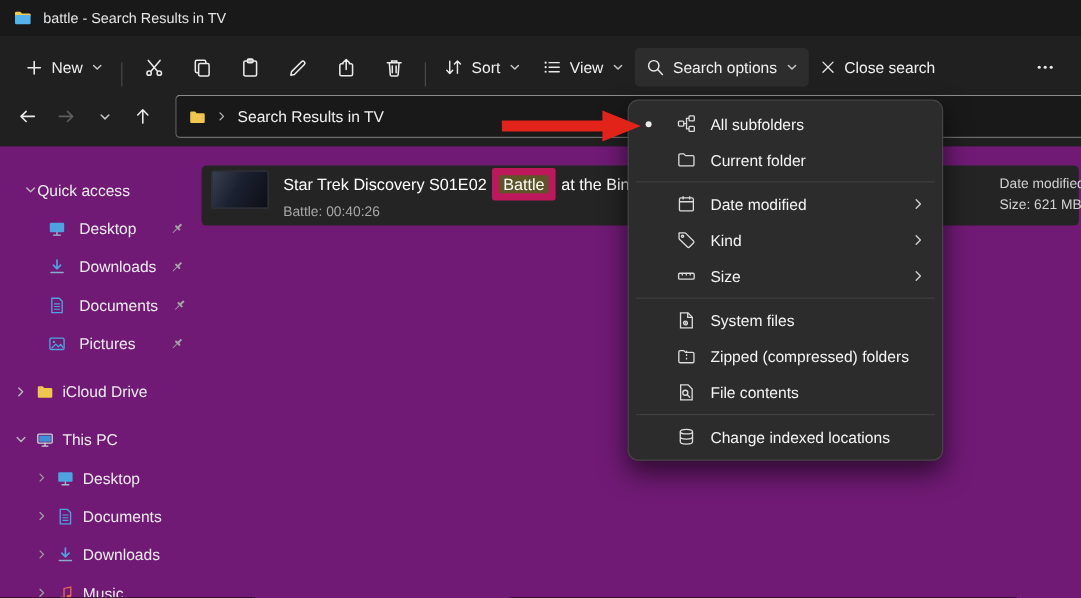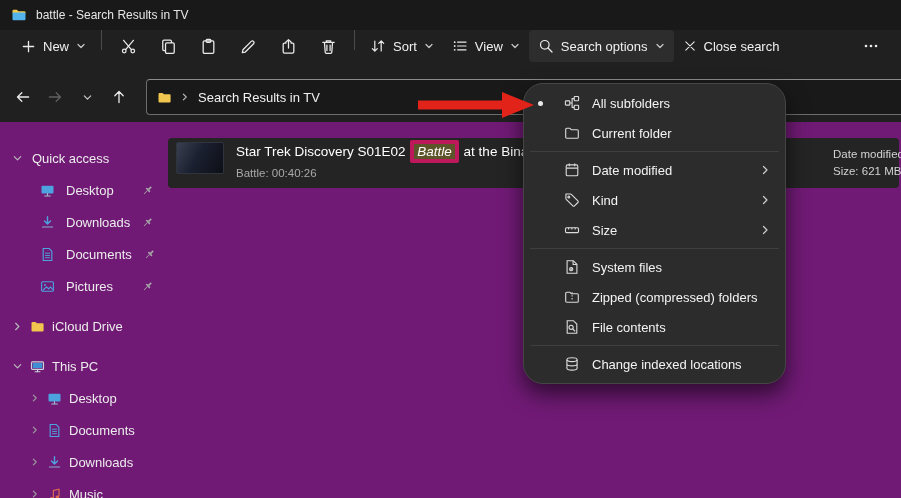--- a/index.html
+++ b/index.html
@@ -9,62 +9,62 @@
     font-family:"Liberation Sans", sans-serif; font-size:13px;
   }
   svg { display:block; }
 
   
   .titlebar { height:30px; display:flex; align-items:center; gap:9px; padding-left:11px; background:#191919; }
   .titlebar .title { font-size:12px; color:#e6e6e6; }
 
   
   .header { position:absolute; top:30px; left:0; right:0; height:92px; background:#202020; }
-  .toolbar { height:42px; display:flex; align-items:flex-start; padding:0 10px 0 12px; }
+  .toolbar { height:42px; display:flex; align-items:flex-end; padding:0 10px 0 12px; }
   .tbtn { display:flex; align-items:center; gap:7px; height:32px; padding:0 9px; border-radius:4px; color:#f0f0f0; cursor:default; }
   .tbtn.icon-only { padding:0; width:40px; justify-content:center; }
   .tbtn.active { background:#2d2d2d; }
   .tsep { width:1px; height:20px; background:#4a4a4a; margin:0 6px; }
   .tspacer { flex:1; }
 
   
   .navrow { height:50px; display:flex; align-items:center; padding-left:8px; }
   .nbtn { width:30px; height:30px; display:flex; align-items:center; justify-content:center; border-radius:4px; margin-right:2px; }
   .addressbar {
     flex:1; height:34px; margin-left:10px; margin-right:-3px;
     border:1px solid #6e6e6e; border-top-color:#8c8c8c; border-radius:4px;
     background:#191919; display:flex; align-items:center; gap:8px; padding:0 10px;
   }
 
   
   .sidebar { position:absolute; top:122px; left:0; width:162px; bottom:0; padding-top:20px; overflow:hidden; }
   .sb-row { height:32px; display:flex; align-items:center; padding-right:8px; border-radius:4px; }
   .sb-row .lbl { color:#ececec; white-space:nowrap; }
-  .sec { padding-left:12px; gap:9px; }
+  .sec { padding-left:20px; }
   .qa-child { padding-left:40px; gap:11px; }
   .ic-row { padding-left:12px; gap:7px; }
   .pc-child { padding-left:30px; gap:7px; }
   .m8 { margin-top:8px; }
   .pin { margin-left:auto; }
 
   
   .main { position:absolute; top:122px; left:162px; right:0; bottom:0; }
   .row-bg { position:absolute; top:16px; left:6px; right:2px; height:50px; background:#242424; border-radius:4px; }
   .file-row { position:absolute; top:18px; left:14px; display:flex; gap:12px; }
   .thumb { width:46px; height:30px; margin-top:2px; border-radius:2px;
     background:linear-gradient(118deg,#39404f 0%,#1b2030 45%,#0d0f16 100%); border:1px solid #30343c; }
   .file-title { font-size:13.5px; color:#ffffff; white-space:nowrap; }
-  .hl { display:inline-block; padding:0 3px; margin:0 1px; border:4px solid #be185d; background:rgba(216,186,52,.32); border-radius:2px;font-style:italic; }
+  .hl { display:inline-block; padding:0 3px; margin:0 1px; border:6px solid #be185d; background:rgba(216,186,52,.32); border-radius:2px; }
   .file-sub { margin-top:4px; font-size:11.5px; color:#a9a9a9; }
   .file-meta { position:absolute; left:656px; top:24px; font-size:11.5px; color:#d2d2d2; line-height:17px; white-space:nowrap;margin-left:15px; }
 
   
   .menu {
     position:absolute; left:523px; top:83px; width:263px; z-index:50;
-    background:#2c2c2c; border:1px solid #454545; border-radius:20px;
+    background:#2c2c2c; border:1px solid #454545; border-radius:9px;
     box-shadow:0 10px 22px rgba(0,0,0,.6); padding:4px; box-sizing:border-box;
   }
   .mi { height:30px; display:flex; align-items:center; padding:0 10px 0 10px; border-radius:4px; }
   .mi .radio-col { width:26px; display:flex; align-items:center; }
   .mi .dot { width:5px; height:5px; border-radius:50%; background:#eaeaea; }
   .mi .mlabel { margin-left:12px; color:#f4f4f4; font-size:13px; white-space:nowrap; }
   .mi .sub { margin-left:auto; }
   .msep { height:1px; background:#3f3f3f; margin:3px 2px; }
 
   

